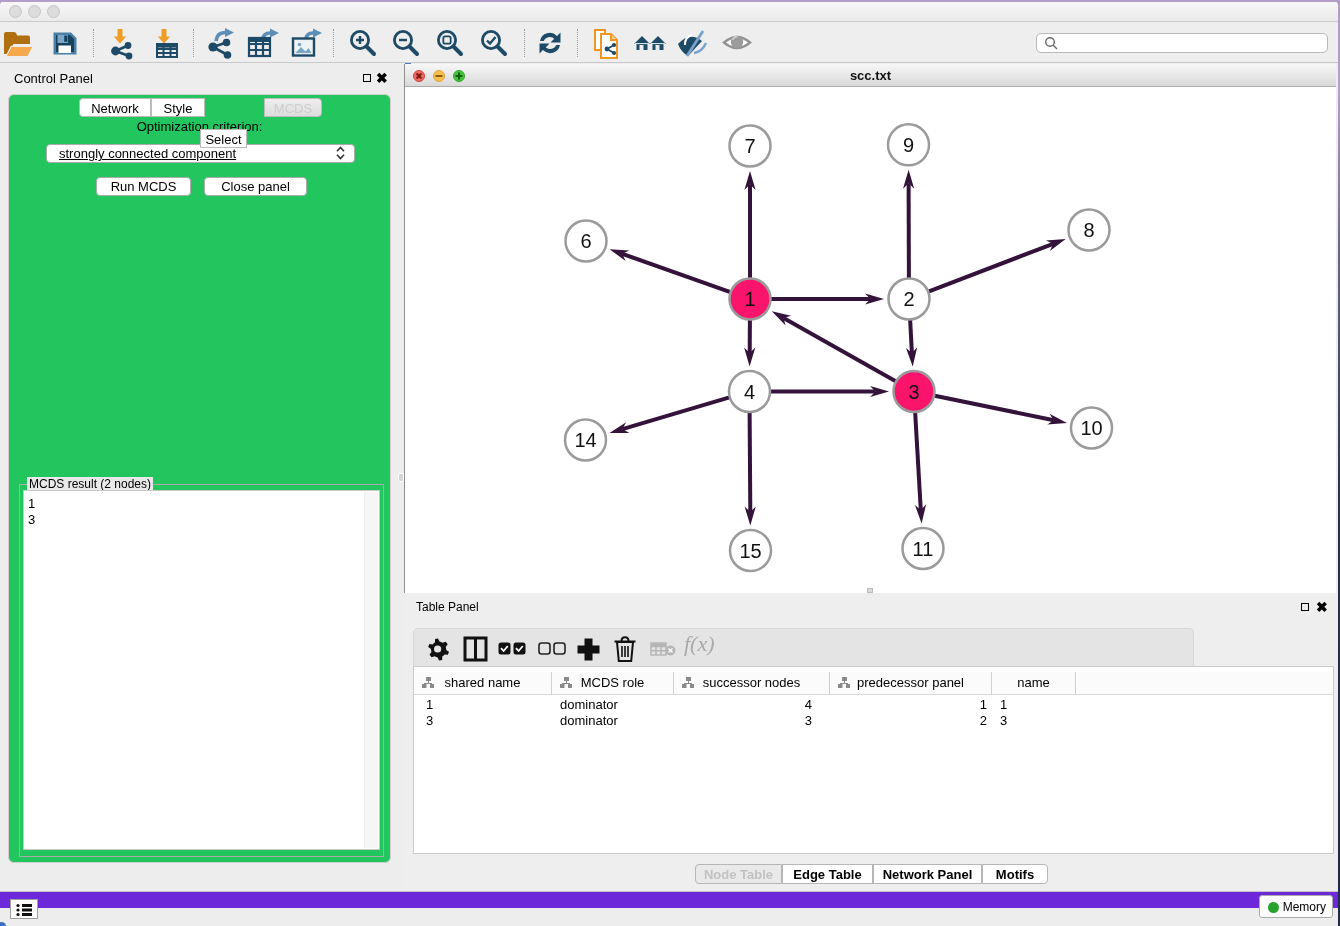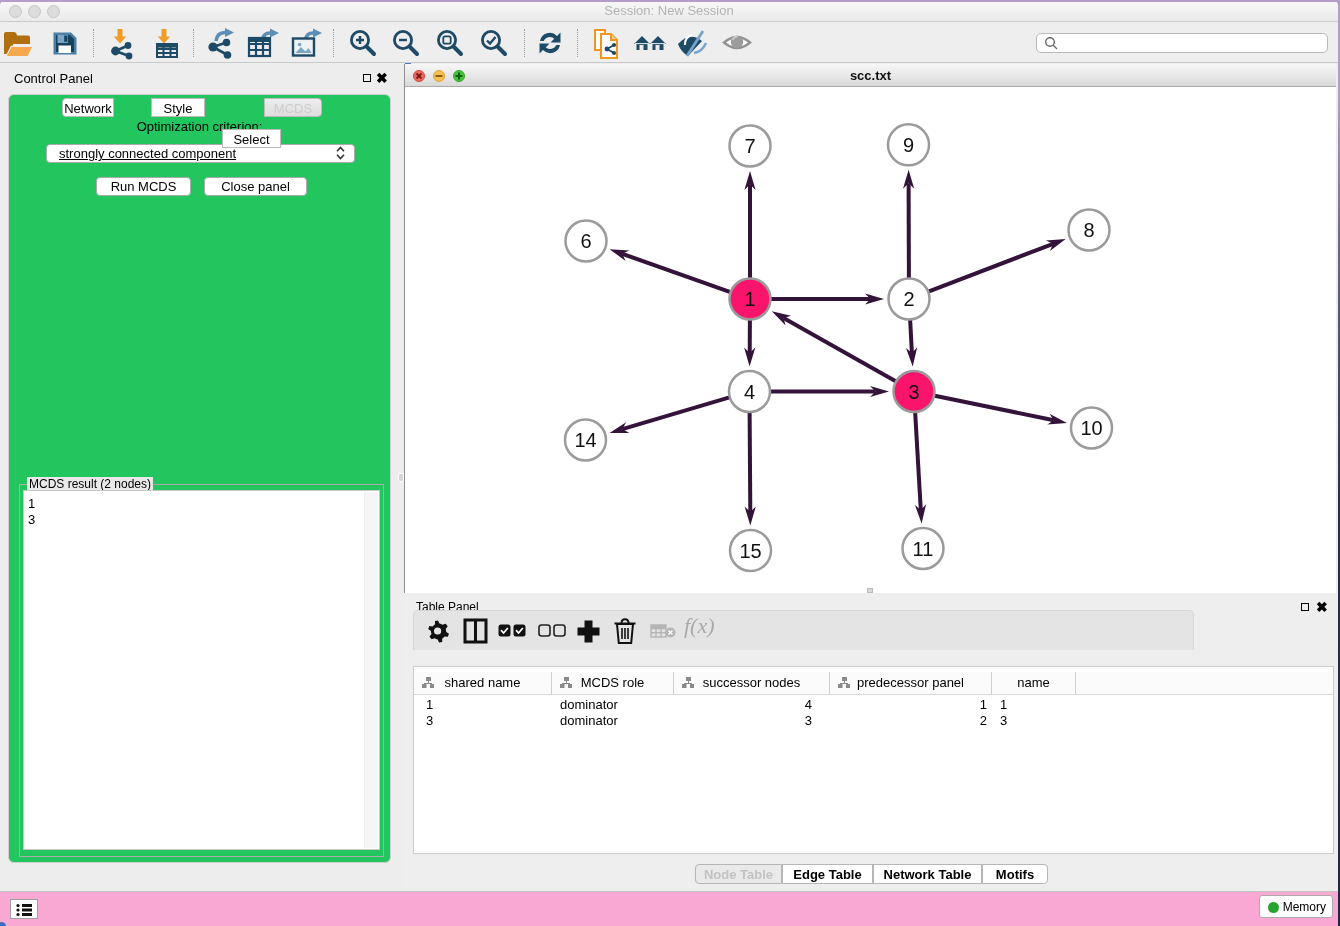--- a/index.html
+++ b/index.html
@@ -51,21 +51,21 @@
   #net-title { position:absolute; top:4px; width:100%; text-align:center;
     font-size:13px; font-weight:bold; color:#111; }
   .light { position:absolute; top:6px; width:12px; height:12px; border-radius:50%; }
   #netcanvas { position:absolute; left:0; top:24px; width:931px; height:505px; background:#fff; }
   #canvas-handle { position:absolute; left:462px; top:500px; width:6px; height:5px;
     background:#d8d8d8; border:1px solid #bbb; }
   #vsplit-handle { position:absolute; left:398px; top:473px; width:6px; height:9px;
     background:#d6d6d6; border:1px solid #fdfdfd; border-radius:2px; }
   
   #tpanel { position:absolute; left:405px; top:593px; width:931px; height:299px; background:#eeeeee; }
-  #tp-toolbar { position:absolute; left:8px; top:17px; width:781px; height:40px;
+  #tp-toolbar { position:absolute; left:8px; top:35px; width:781px; height:40px;
     background:#e4e4e4; border:1px solid #d6d6d6; border-radius:5px 5px 0 0; border-bottom:none; }
   #ttable { position:absolute; left:8px; top:73px; width:921px; height:188px;
     background:#ffffff; border:1px solid #cccccc; }
   .tabb { position:absolute; top:271px; height:20px; background:#ffffff;
     border:1px solid #b6b6b6; font-size:13px; font-weight:bold; text-align:center; line-height:19px; }
   #thead { position:absolute; left:0; top:5px; width:919px; height:23px;
     background:#fbfbfb; border-bottom:1px solid #d8d8d8; }
   .hcell { position:absolute; top:0; height:22px; border-right:1px solid #cfcfcf;
     font-size:13px; text-align:center; line-height:22px; }
   .htxt { position:relative;text-align:center; }
@@ -76,39 +76,38 @@
       linear-gradient(#8a8a8a,#8a8a8a) 7.5px 7px/4.5px 4px,
       linear-gradient(#8a8a8a,#8a8a8a) 5.5px 4px/1px 3px,
       linear-gradient(#8a8a8a,#8a8a8a) 2px 5.5px/8px 1px,
       linear-gradient(#8a8a8a,#8a8a8a) 2px 5.5px/1px 2px,
       linear-gradient(#8a8a8a,#8a8a8a) 9px 5.5px/1px 2px;
     background-repeat:no-repeat; }
   .trow { position:absolute; left:0; width:919px; height:16px; font-size:13px; }
   .trow span { position:absolute; top:0; line-height:16px; }
   .tbi { position:absolute; }
   
-  #statusbar { position:absolute; left:0; top:891px; width:100%; height:35px;
-    background:#f9a8d4; border-top:1px solid #c4c4c4; }
+  #statusbar { position:absolute; left:0; top:891px; width:100%; height:17px;
+    background:#6d28d9; border-top:1px solid #c4c4c4; }
   #sb-left { position:absolute; left:10px; top:7px; width:28px; height:20px;
     background:#fdfdfd; border:1px solid #9e9e9e; text-align:center; padding-top:3px; }
   #sb-mem { position:absolute; left:1259px; top:3px; width:74px; height:23px;
     background:#fdfdfd; border:1px solid #ababab; border-radius:3px;
     font-size:12px; line-height:22px; text-align:right; padding-right:6px; }
   #memdot { position:absolute; left:8px; top:6px; width:11px; height:11px;
     border-radius:50%; background:#27a22c; }
 </style>
 </head>
 <body>
 <div id="win">
   <div style="position:absolute; left:0; top:0; width:100%; height:2px; background:#b59dc9; z-index:50;"></div>
   <div id="titlebar">
     <div class="tl" style="left:9px;"></div>
     <div class="tl" style="left:28px;"></div>
     <div class="tl" style="left:47px;"></div>
-    <div id="wtitle">Session: New Session</div>
   </div>
   <div id="toolbar">
 
     <svg class="ticon" style="left:4px; top:7px;" width="36" height="30" viewBox="0 0 36 30">
       <path d="M0 4 q0 -2 2 -2 h8 q1.8 0 2.3 1.5 l0.8 2 H24 q2 0 2 2 v6.5 h-16.5 l-5.2 10 H0 Z" fill="#b06f10"></path>
       <path d="M2.2 26.5 L7.3 16.5 h21.5 l-5.1 10 Z" fill="#f6a94c" stroke="#eeeeee" stroke-width="1.4"></path>
       <path d="M2.9 26 L7.7 17 h20.3 l-4.6 9 Z" fill="#f6a94c"></path>
     </svg>
 
     <svg class="ticon" style="left:53px; top:9px;" width="24" height="23" viewBox="0 0 24 23">
@@ -253,23 +252,23 @@
       </div>
       <div class="btn" style="left:87px; top:82px; width:95px;">Run MCDS</div>
       <div class="btn" style="left:195px; top:82px; width:103px;">Close panel</div>
       <div id="mcdsbox">
         <div id="mcdslegend">MCDS result (2 nodes)</div>
         <div id="mcdstext">1<br>3
           <div style="position:absolute; right:1px; top:1px; bottom:1px; width:14px; background:#f6f6f6; border-left:1px solid #ededed;"></div>
         </div>
       </div>
     </div>
-    <div class="tab" style="left:62px;  width:52px; border-radius:4px 0 0 4px;">Network</div>
+    <div class="tab" style="left:79px;  width:72px; border-radius:4px 0 0 4px;">Network</div>
     <div class="tab" style="left:151px; width:54px;">Style</div>
-    <div class="tab" style="left:222px; width:59px;margin-top:31px;">Select</div>
+    <div class="tab" style="left:200px; width:47px;margin-top:31px;">Select</div>
     <div class="tab" style="left:264px; width:58px; background:linear-gradient(#eeeeee,#dddddd); color:#cdcdcd; border-radius:0 4px 4px 0;">MCDS</div>
   </div>
   <div id="netframe">
     <div style="position:absolute; left:0px; top:-1px; width:6px; height:5px; background:#4a78c5;"></div>
     <div id="net-titlebar">
       <div class="light" style="left:8px; background:#ee6a62; border:1px solid #d5453c;">
         <svg width="10" height="10" viewBox="0 0 10 10" style="position:absolute;left:0;top:0;">
             <path d="M2.5 2.5 l5 5 M7.5 2.5 l-5 5" stroke="#7c1712" stroke-width="1.8"></path>
           </svg>
       </div>
@@ -405,21 +404,21 @@
       <div class="trow" style="top:46px;">
         <span style="left:12px;">3</span>
           <span style="left:146px;">dominator</span>
         <span style="left:368px; width:30px; text-align:right;">3</span>
         <span style="left:543px; width:30px; text-align:right;">2</span>
         <span style="left:586px;">3</span>
       </div>
     </div>
     <div class="tabb" style="left:290px; width:87px; background:#e9e9e9; color:#c2c2c2; border-radius:4px 0 0 4px;">Node Table</div>
     <div class="tabb" style="left:377px; width:91px;">Edge Table</div>
-    <div class="tabb" style="left:468px; width:109px;">Network Table</div>
+    <div class="tabb" style="left:468px; width:109px;">Network Panel</div>
     <div class="tabb" style="left:577px; width:66px; border-radius:0 4px 4px 0;">Motifs</div>
   </div>
   <div id="statusbar">
     <div style="position:absolute; left:-3px; top:30px; width:9px; height:9px; border-radius:50%; background:#3a6ec2;"></div>
     <div id="sb-left">
       <svg width="16" height="14" viewBox="0 0 16 14">
         <circle cx="2" cy="2.5" r="1.6" fill="#111"></circle>
           <rect x="6" y="1" width="10" height="3" fill="#111"></rect>
         <circle cx="2" cy="7" r="1.6" fill="#111"></circle>
           <rect x="6" y="5.5" width="10" height="3" fill="#111"></rect>

